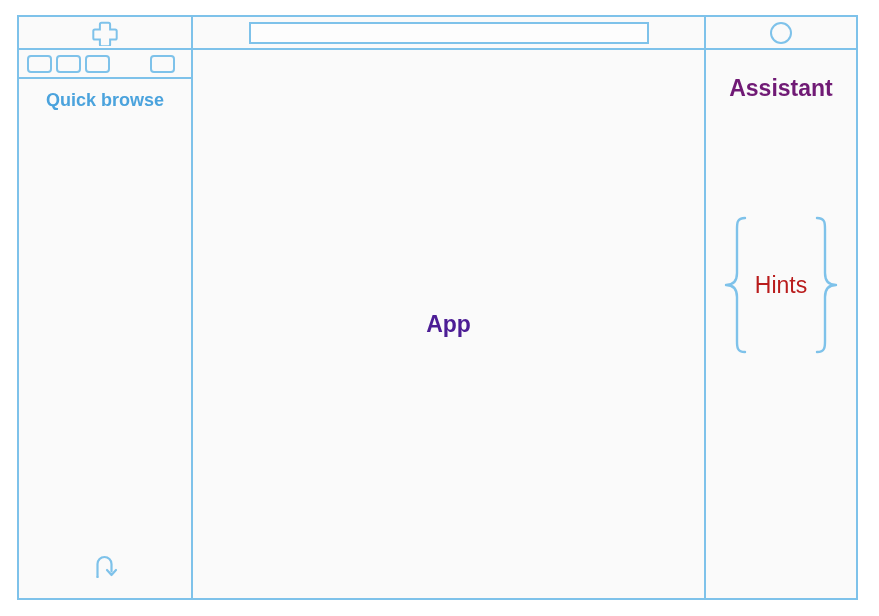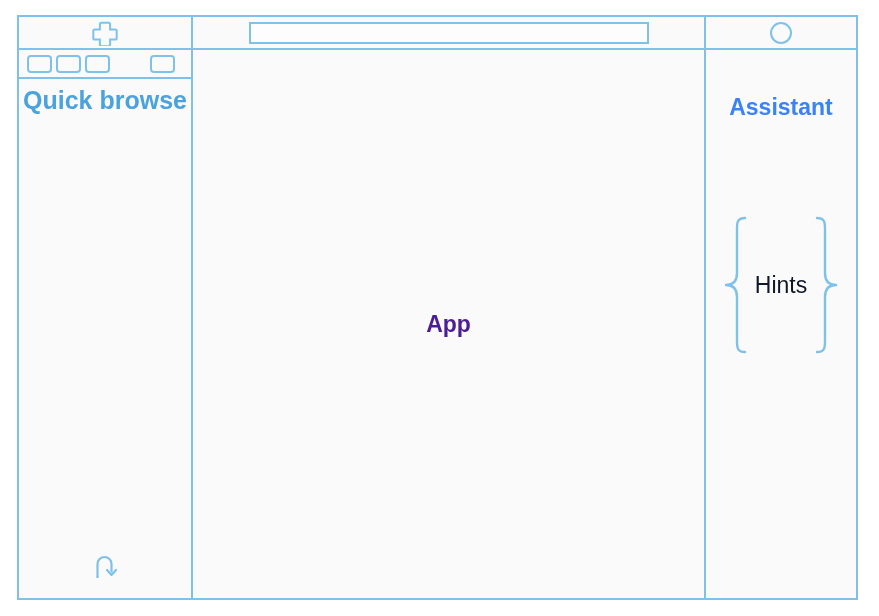--- a/index.html
+++ b/index.html
@@ -131,21 +131,21 @@
   .tool-btn.spaced { margin-left: auto; margin-right: 8px; }
 
   .sidebar-title {
     position: absolute;
     left: 0;
     right: 0;
     top: 36px;
     text-align: center;
     font-family: "Liberation Sans", sans-serif;
     font-weight: bold;
-    font-size: 25px;
+    font-size: 18px;
     line-height: 29px;
     color: #4ba3dd;
     letter-spacing: 0px;
   }
 
   .sidebar-footer-icon {
     position: absolute;
     left: 0;
     right: 0;
     bottom: 10px;
@@ -166,46 +166,46 @@
     font-weight: bold;
     font-size: 23px;
     color: #4c1d95;
   }
 
   
   .assistant-title {
     position: absolute;
     left: 0;
     right: 0;
-    top: 44px;
+    top: 25px;
     text-align: center;
     font-family: "Liberation Sans", sans-serif;
     font-weight: bold;
     font-size: 23px;
-    color: #3b82f6;
+    color: #701a75;
   }
 
   .hints-block {
     position: absolute;
     left: 0;
     right: 0;
     top: 160px;
     height: 150px;
     display: flex;
     align-items: center;
     justify-content: center;
   }
 
   .brace { display: block; }
 
   .hints-label {
     font-family: "Liberation Sans", sans-serif;
     font-weight: normal;
     font-size: 23px;
-    color: #0f172a;
+    color: #b91c1c;
     padding: 0 6px;
     white-space: nowrap;
   }
 </style>
 </head>
 <body>
 
 <div id="wireframe">
 
   <div class="window-frame">

